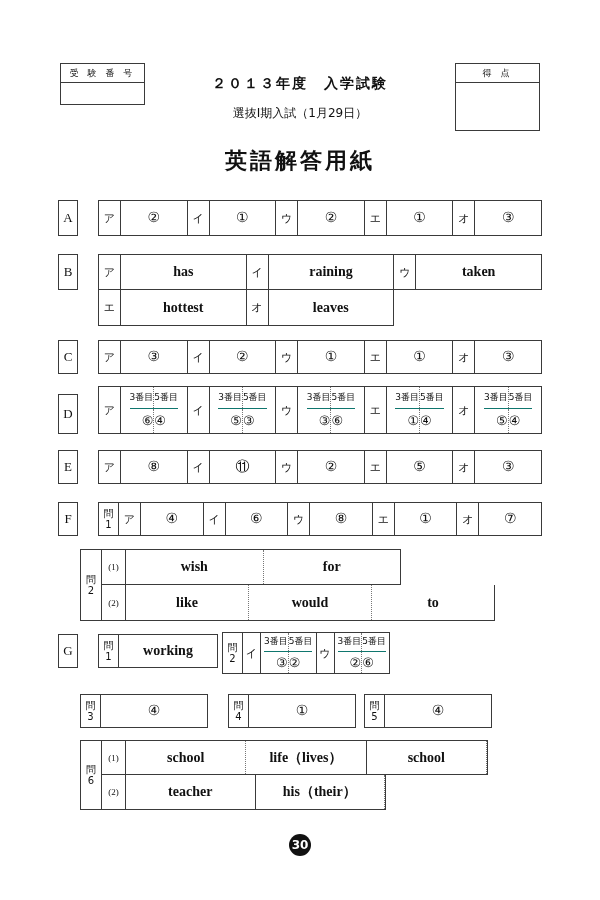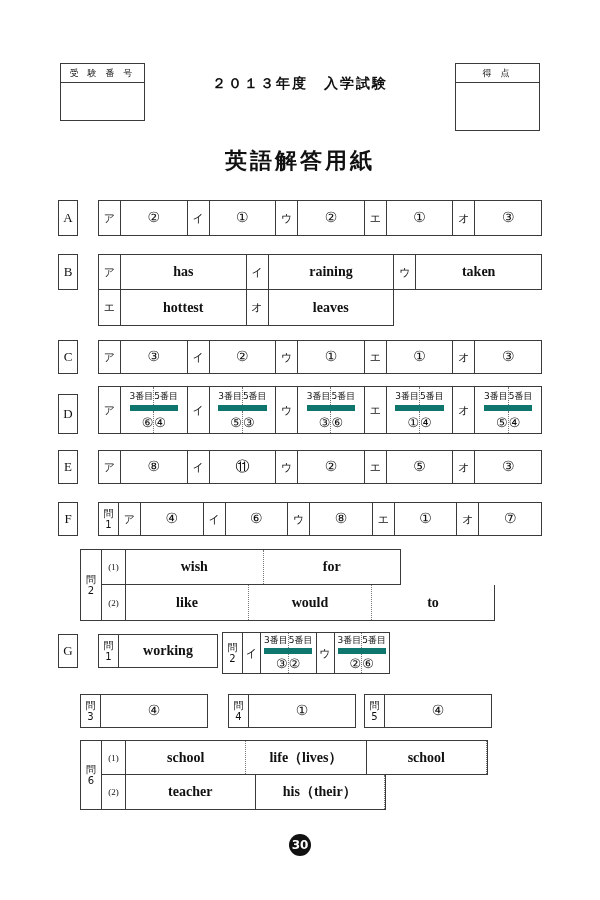--- a/index.html
+++ b/index.html
@@ -91,21 +91,21 @@
     display: flex;
     align-items: center;
     justify-content: center;
     border-right: 1px solid #3a3a3a;
     font-size: 9px;
   }
 
   
   .grp { display: flex; flex-direction: column; box-sizing: border-box; }
   .grp-head, .grp-body { display: flex; flex: 1 1 auto; }
-  .grp-head { border-bottom: 6px solid #0f766e; }
+  .grp-head { border-bottom: 1px solid #0f766e; }
   .grp-head > div {
     box-sizing: border-box;
     flex: 1 1 0;
     display: flex; align-items: center; justify-content: center;
     font-family: "DejaVu Sans", sans-serif;
     font-size: 9px;
     border-right: 1px dotted #777;
   }
   .grp-head > div:last-child { border-right: none; }
   .grp-body > div {
@@ -176,31 +176,32 @@
     font-family: "DejaVu Sans", sans-serif;
     font-size: 12px;
     font-weight: 700;
   }
 </style>
 </head>
 <body>
 
 <div class="sheet">
 
-  <div class="hdr-box" style="left:60px; top:63px; width:85px; height:58px;">
+  <div class="hdr-box" style="left:60px; top:63px; width:85px; height:42px;">
     <div class="hb-title">受 験 番 号</div>
     <div class="hb-body"></div>
   </div>
 
   <div class="hdr-box" style="left:455px; top:63px; width:85px; height:68px;">
     <div class="hb-title">得    点</div>
     <div class="hb-body"></div>
   </div>
 
   <div class="title-main" style="top:75px;">２０１３年度　入学試験</div>
+  <div class="title-sub" style="top:105px;">選抜Ⅰ期入試（1月29日）</div>
   <div class="title-doc" style="top:146px;">英語解答用紙</div>
 
   <div class="letter" style="left:58px; top:200px; width:20px; height:36px;">A</div>
   <div class="row-tbl" style="left:98px; top:200px; width:444px; height:36px;">
     <div class="cell mk">ア</div>
     <div class="cell val" style="flex:1 1 0;">②</div>
     <div class="cell mk">イ</div>
     <div class="cell val" style="flex:1 1 0;">①</div>
     <div class="cell mk">ウ</div>
     <div class="cell val" style="flex:1 1 0;">②</div>

